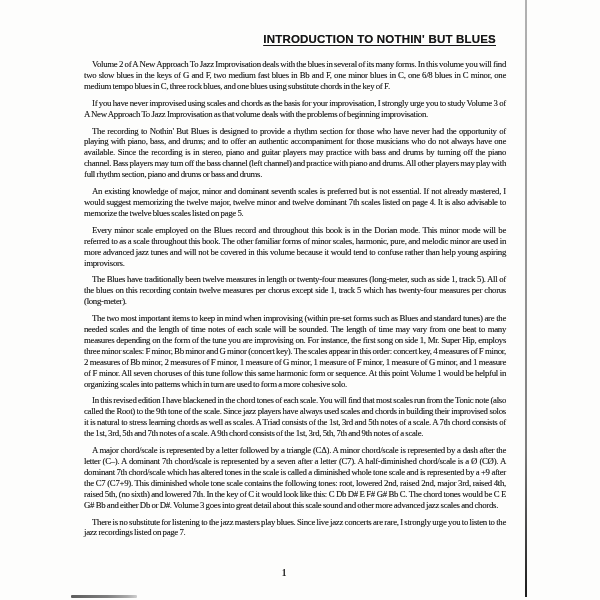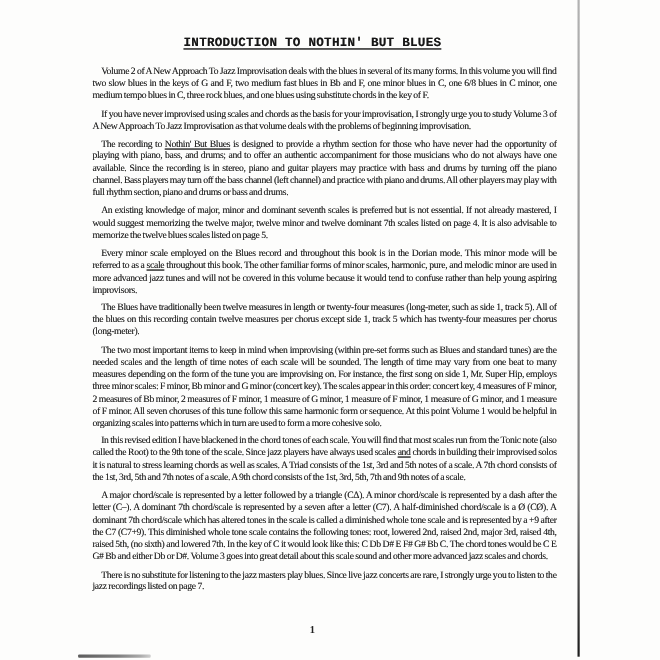--- a/index.html
+++ b/index.html
@@ -11,22 +11,22 @@
   .page {
     position:relative;
     width:600px; height:600px;
     background:#fdfdfc;
     color:#1e1e1e;
     overflow:hidden;
   }
   .title {
     position:absolute;
     top:33px; left:72px; width:424px;
-    text-align:center;
-    font-family:Liberation Mono, monospace;
+    text-align:right;
+    font-family:Liberation Sans, sans-serif;
     font-weight:bold;
     font-size:11.5px;
     letter-spacing:0.2px;
     text-decoration:underline;
     text-underline-offset:2px;
     color:#161616;
     text-shadow:0 0 0.4px rgba(20,20,20,0.6);
   }
   .body-text {
     position:absolute;
@@ -36,21 +36,21 @@
     margin:0 2px 6px 0;
     font-size:8.8px;
     line-height:10.9px;
     text-align:justify;
     text-indent:8px;
     letter-spacing:-0.3px;
     word-spacing:-0.4px;
     color:#1e1e1e;
     text-shadow:0 0 0.35px rgba(30,30,30,0.5);
   }
-  .u { text-decoration:underline; text-underline-offset:1px; }
+  .u { text-underline-offset:1px; }
   .page-number {
     position:absolute;
     top:568px; left:72px; width:424px;
     text-align:center;
     font-size:9.5px;
     font-weight:bold;
     color:#222222;
   }
   .scan-edge-line {
     position:absolute;

